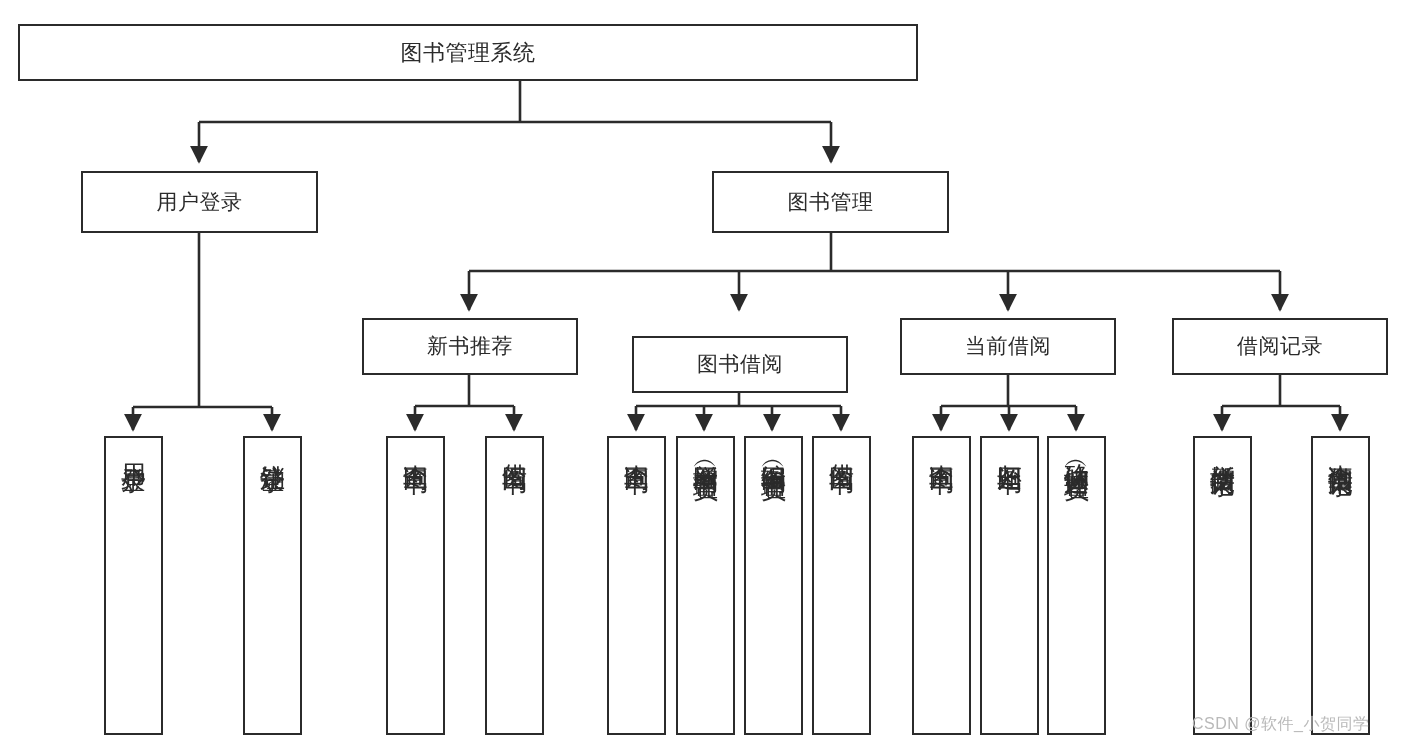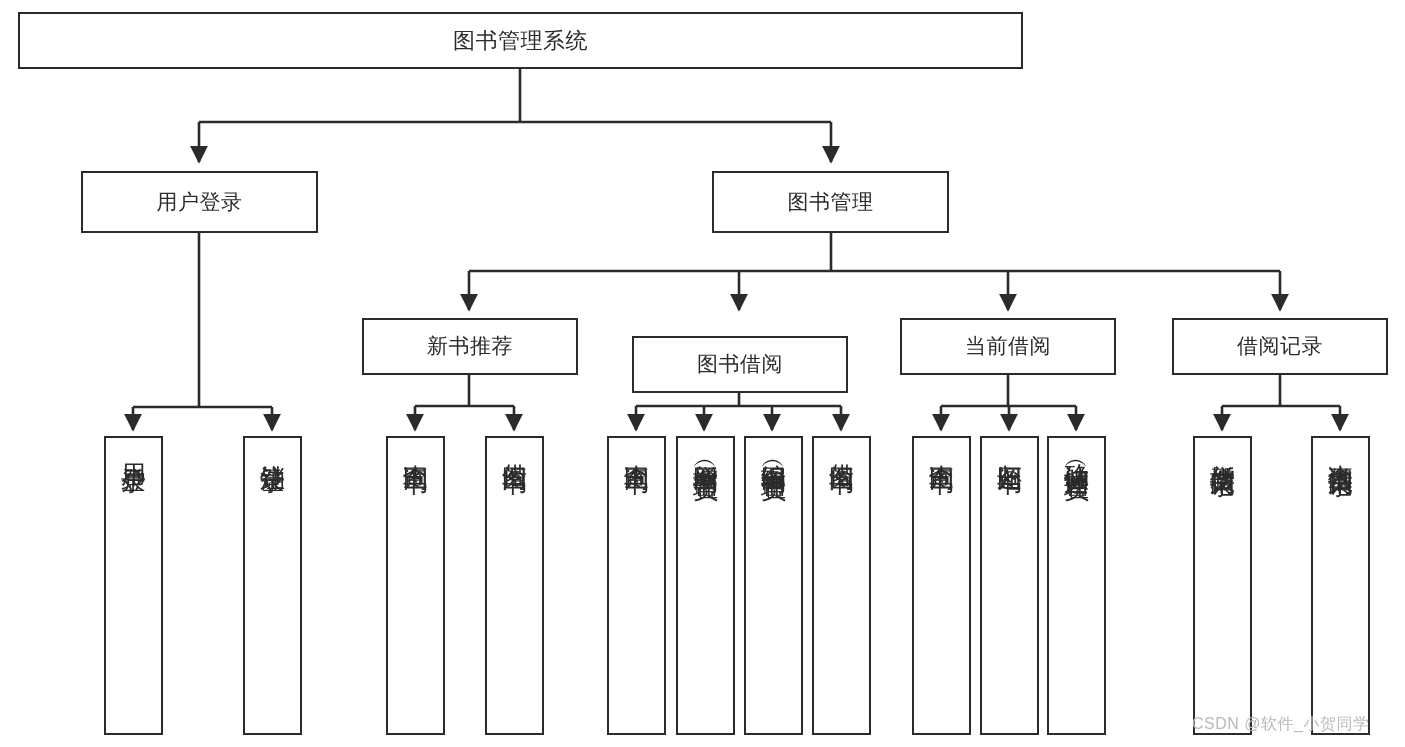--- a/index.html
+++ b/index.html
@@ -120,21 +120,21 @@
       <path d="M 1009 406 L 1009 430" marker-end="url(#arrow)"></path>
       <path d="M 1076 406 L 1076 430" marker-end="url(#arrow)"></path>
 
       <path d="M 1280 375 L 1280 406"></path>
       <path d="M 1222 406 L 1340 406"></path>
       <path d="M 1222 406 L 1222 430" marker-end="url(#arrow)"></path>
       <path d="M 1340 406 L 1340 430" marker-end="url(#arrow)"></path>
     </g>
   </svg>
 
-  <div class="node horiz root" style="left:18px; top:12px; width:1005px; height:57px;">
+  <div class="node horiz root" style="left:18px; top:24px; width:900px; height:57px;">
     <span class="label">图书管理系统</span>
   </div>
 
   <div class="node horiz" style="left:81px; top:171px; width:237px; height:62px;">
     <span class="label">用户登录</span>
   </div>
   <div class="node horiz" style="left:362px; top:318px; width:216px; height:57px;">
     <span class="label">新书推荐</span>
   </div>
 

